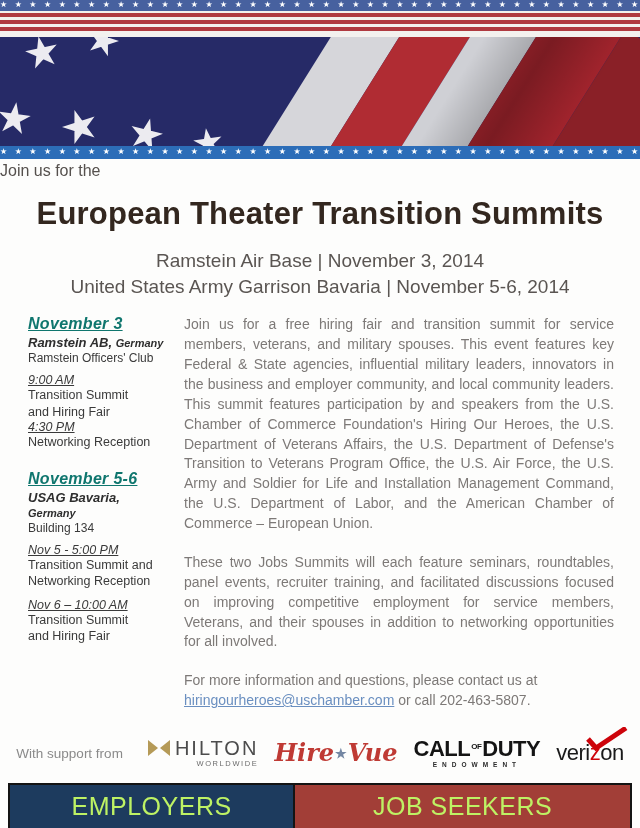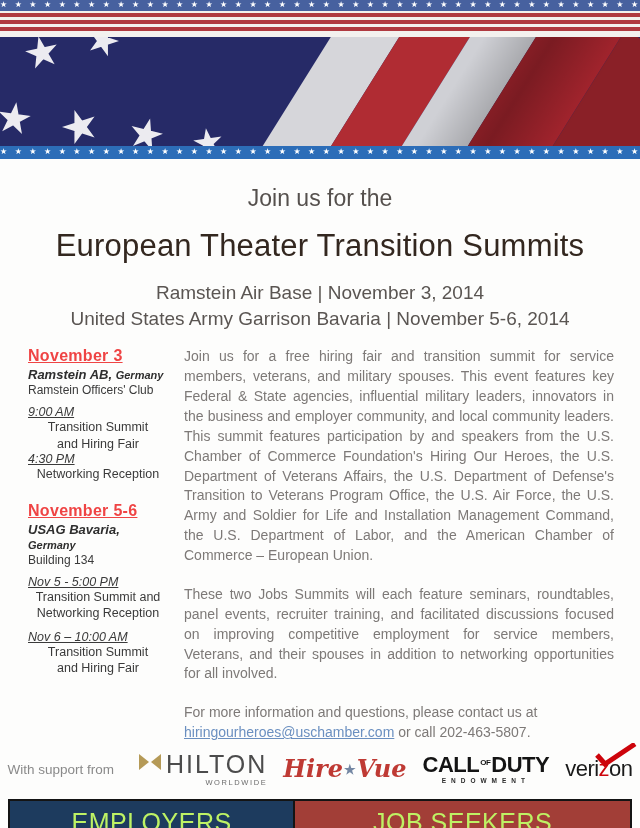--- a/index.html
+++ b/index.html
@@ -12,51 +12,51 @@
   .star-strip { width:640px; color:#fff; font-size:8px; line-height:10px;
     letter-spacing:7.5px; white-space:nowrap; overflow:hidden; text-align:center; }
   .star-strip.top { height:11px; background:#47619f; }
   .star-strip.bottom { height:13px; background:#2c6db8; line-height:12px; }
   .stripes { height:26px; width:640px; background:repeating-linear-gradient(
       180deg, #f3f1ee 0 2px, #b03a40 2px 6px, #f3f1ee 6px 9px, #b03a40 9px 13px,
       #f3f1ee 13px 16px, #b03a40 16px 20px, #f3f1ee 20px 26px); }
   .flagphoto { display:block; width:640px; height:109px; }
 
   
-  .intro { text-align:center; color:#55504d; font-size:23px; margin-top:26px; }
-  .title { text-align:center; color:#33271f; font-size:31px; font-weight:normal;
+  .intro { color:#55504d; font-size:16px; margin-top:3px; }
+  .title { text-align:center; color:#33271f; font-size:31px; font-weight:bold;
            margin-top:16px; letter-spacing:0.2px; }
   .sub { text-align:center; color:#5a5552; font-size:19px; line-height:1.35; }
   .subwrap { margin-top:16px; }
 
   
   .content { display:flex; padding:16px 26px 0 28px; gap:16px; }
   .sidebar { width:140px; flex-shrink:0; color:#333; }
   .ev-date { font-size:16px; font-weight:bold; text-decoration:underline;
-             color:#ef4444; letter-spacing:0.3px; }
+             color:#0f766e; letter-spacing:0.3px;font-style:italic; }
   .ev-loc  { font-size:13px; font-weight:bold; font-style:italic; color:#2e2e2e; margin-top:2px;}
   .ev-loc .small { font-size:11px; }
   .ev-venue{ font-size:12px; color:#3a3a3a; margin-top:1px; }
   .ev-time { font-size:12.5px; font-style:italic; text-decoration:underline;
              color:#3a3a3a; margin-top:8px; }
-  .ev-line { font-size:12.5px; color:#3a3a3a; line-height:1.3;text-align:center; }
+  .ev-line { font-size:12.5px; color:#3a3a3a; line-height:1.3; }
   .ev-block2 { margin-top:20px; }
 
   .main { flex:1; color:#7d7977; font-size:14px; line-height:1.42; }
   .main p { text-align:justify; margin-bottom:19px; }
-  .main p.contact { text-align:left; margin-bottom:0; }
+  .main p.contact { text-align:left; margin-bottom:16px; }
   a.txt-link { color:#6a8fc0; text-decoration:underline; }
 
   
   .sponsors { display:flex; align-items:center; justify-content:center;
               gap:16px; margin-top:2px; height:48px; }
   .sp-label { color:#8a8a8a; font-size:13.5px; margin-right:8px; }
   .hilton { display:flex; align-items:flex-start; gap:4px; }
   .hilton-text { display:flex; flex-direction:column; align-items:flex-end; }
-  .hilton-name { color:#4c4c4c; font-size:25px; letter-spacing:2px; line-height:1; }
+  .hilton-name { color:#4c4c4c; font-size:20px; letter-spacing:2px; line-height:1; }
   .hilton-sub  { color:#6c6c6c; font-size:7.5px; letter-spacing:1.6px; margin-top:1px; }
   .hirevue { font-family:"DejaVu Serif", serif; font-style:italic; font-weight:bold;
              color:#bf3a34; font-size:24px; position:relative; line-height:1; }
   .hirevue .star { font-style:normal; color:#7487a3; font-size:13px;
                    vertical-align:3px; margin:0 1px; }
   .cod { text-align:center; line-height:1; }
   .cod-main { color:#141414; font-weight:bold; font-size:22px; letter-spacing:-0.5px; }
   .cod-of { font-size:8px; font-weight:bold; vertical-align:7px; margin:0 1px; }
   .cod-sub { color:#2a2a2a; font-size:6.5px; font-weight:bold; letter-spacing:5px;
              margin-top:2px; }

